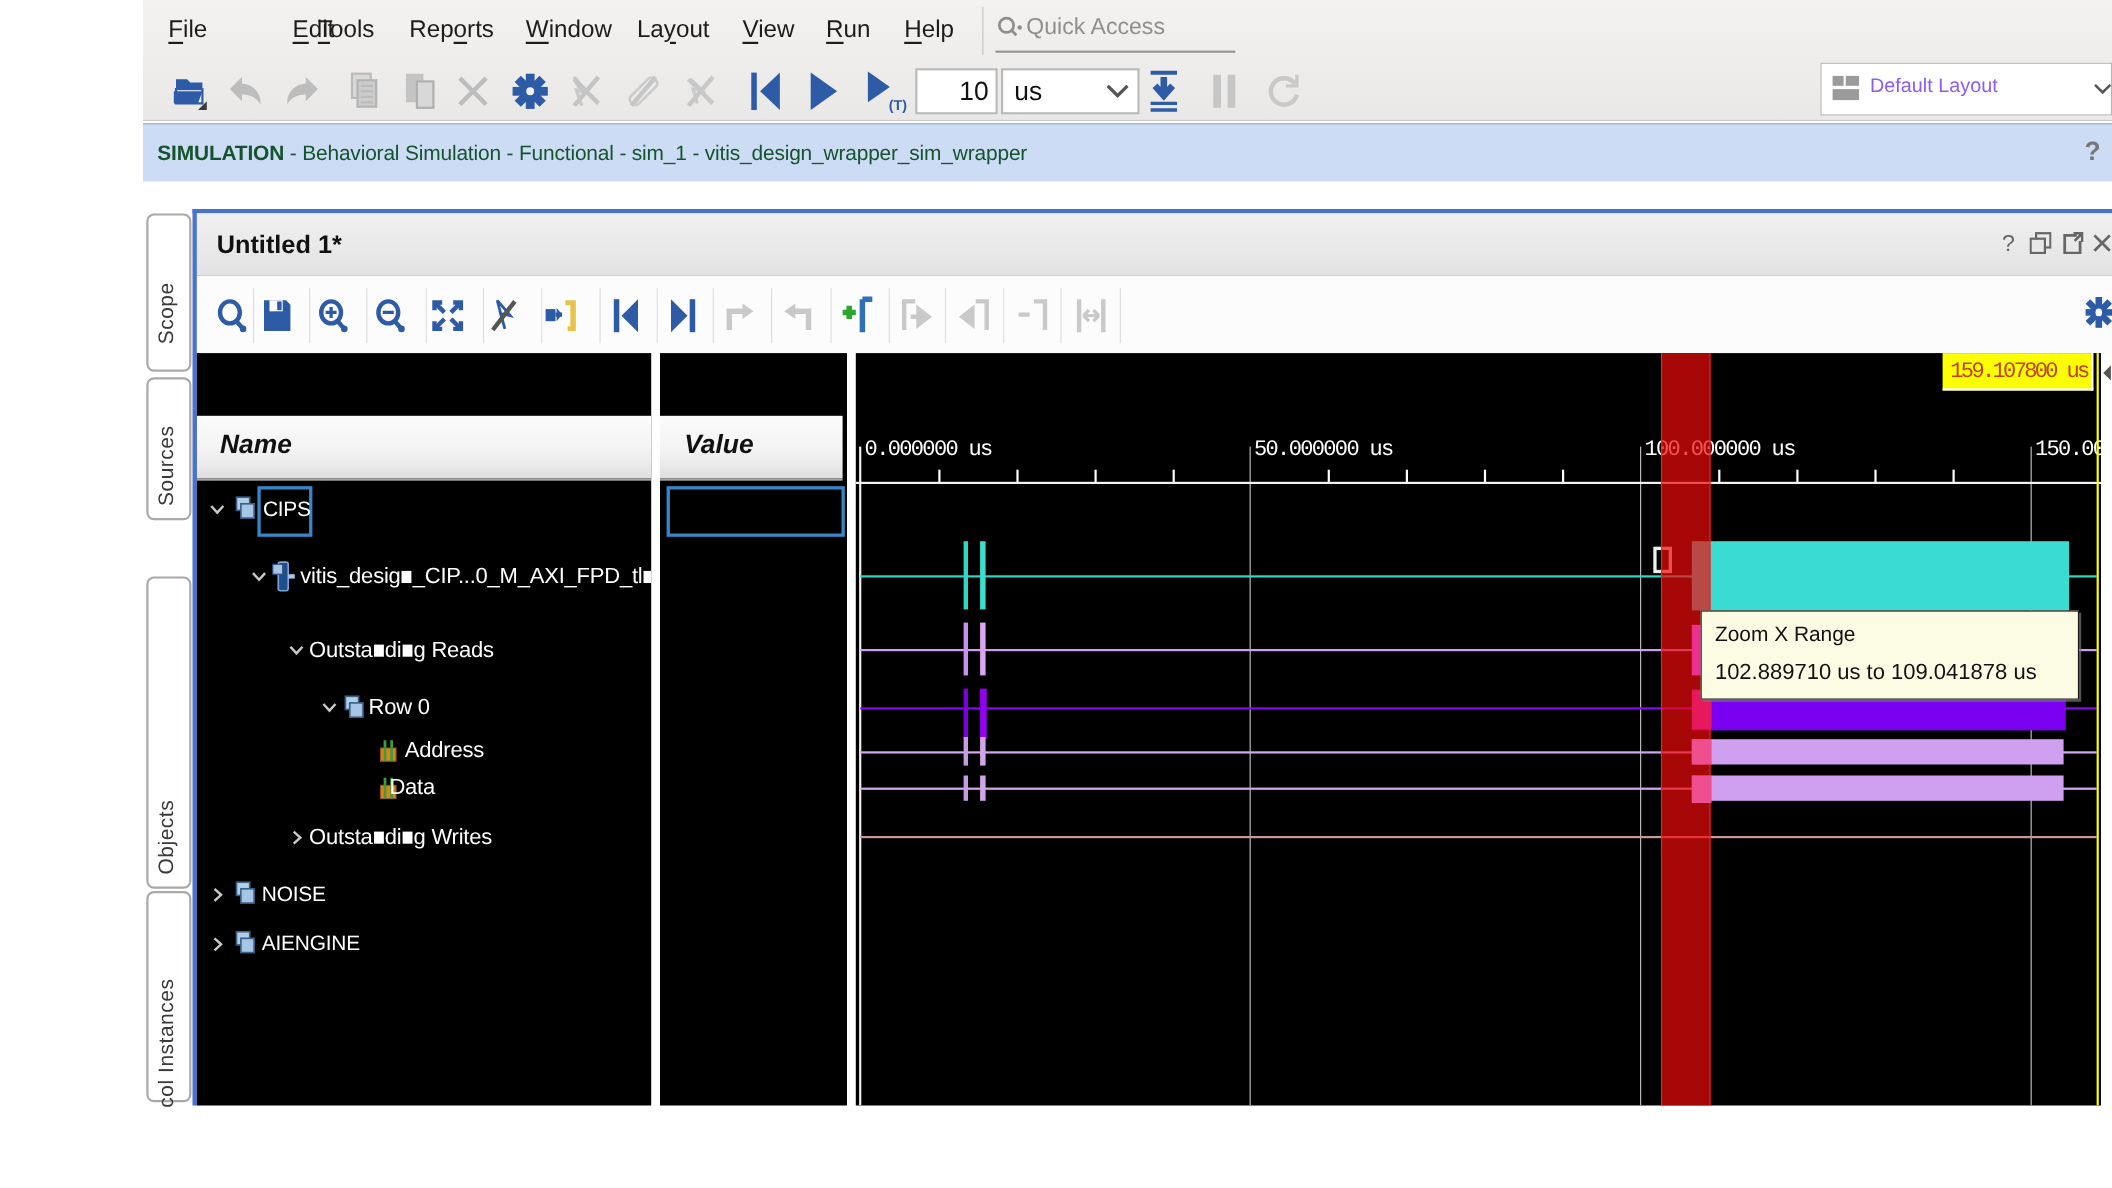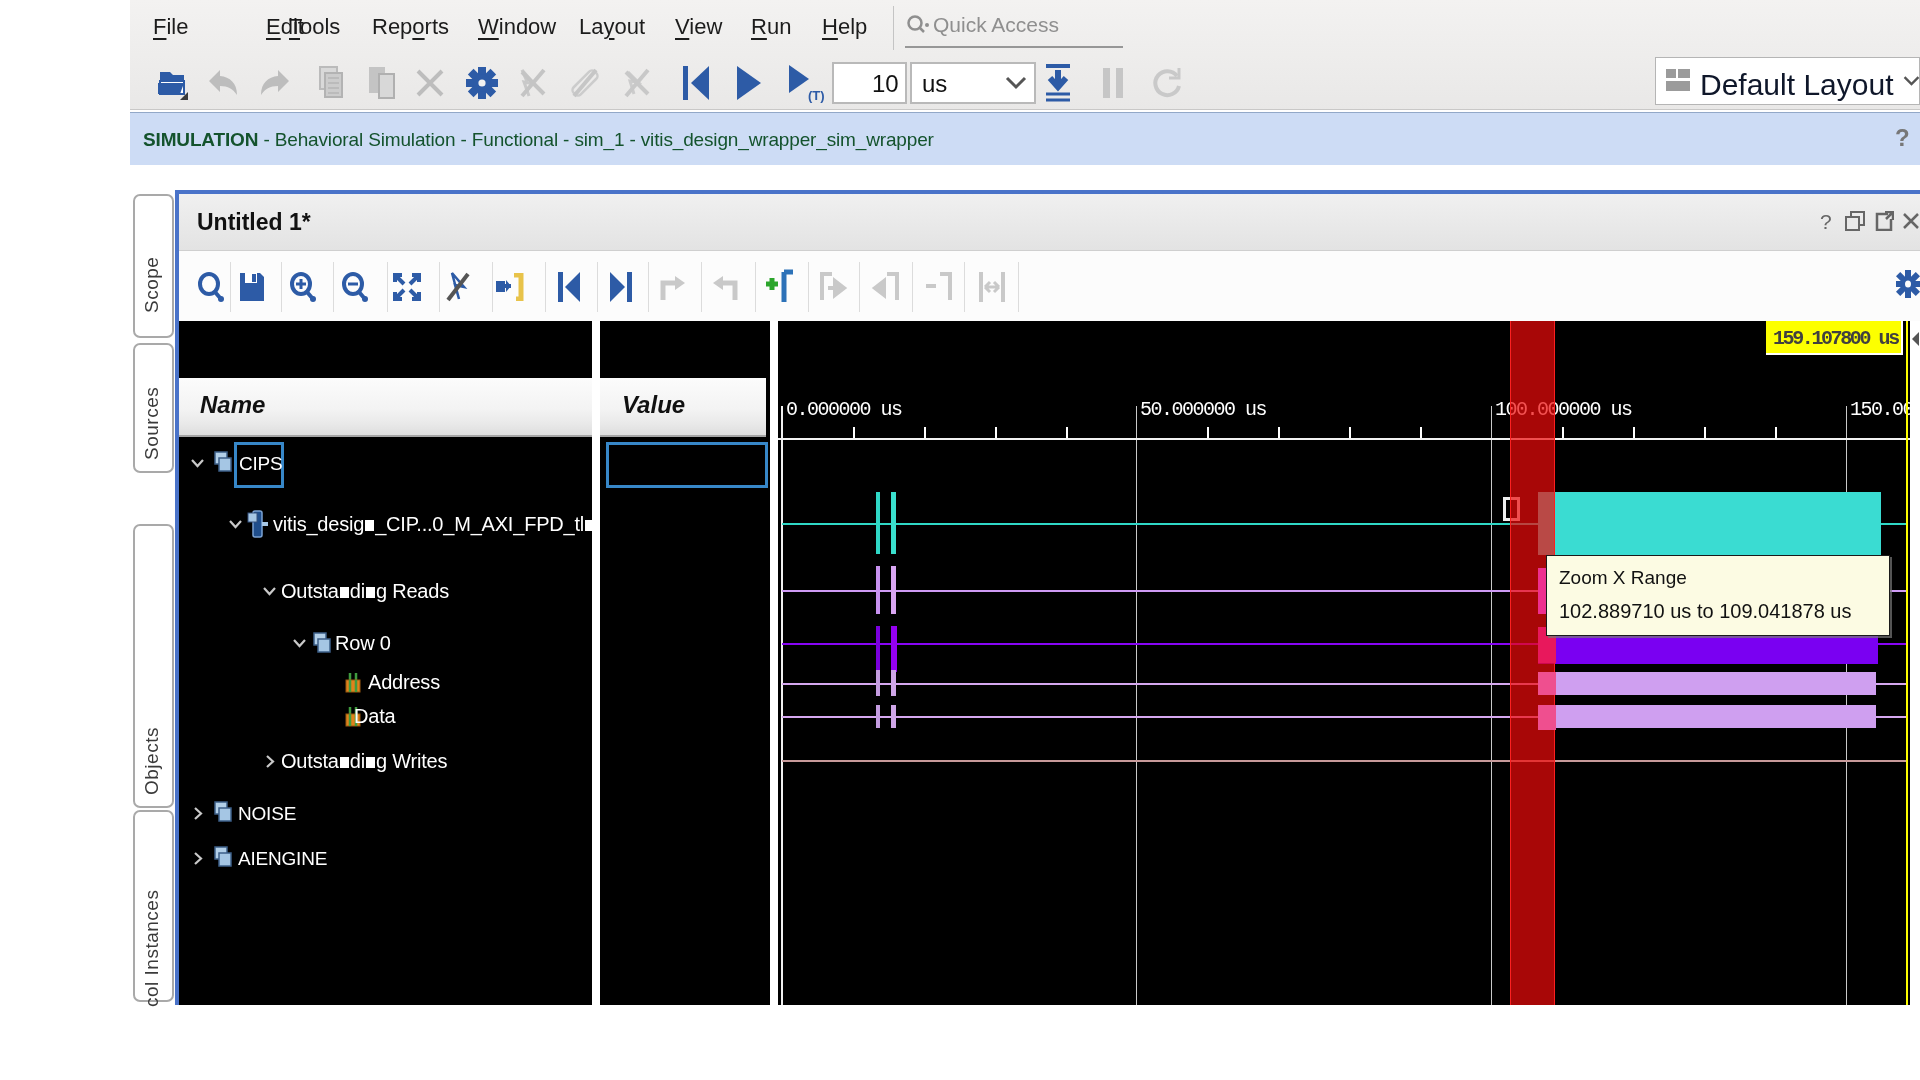--- a/index.html
+++ b/index.html
@@ -139,21 +139,21 @@
 <svg class="abs" style="left:1148px;top:66px;" width="36" height="34" viewBox="0 0 36 34">
     <path d="M29 10 A12 12 0 1 0 31 20" fill="none" stroke="#c9c9c9" stroke-width="4"></path>
     <path d="M31 2 v10 h-10" fill="none" stroke="#c9c9c9" stroke-width="3"></path>
   </svg>
 <div class="abs" style="left:1655px;top:57px;width:265px;height:48px;background:#fff;border:1px solid #b5b5b5;box-sizing:border-box;"></div>
 <svg class="abs" style="left:1665px;top:67px;" width="26" height="26" viewBox="0 0 26 26">
     <rect x="1" y="2" width="10" height="9" fill="#9b9b9b"></rect>
     <rect x="13" y="2" width="12" height="9" fill="#9b9b9b"></rect>
     <rect x="1" y="14" width="24" height="10" fill="#9b9b9b"></rect>
   </svg>
-<span class="abs" style="left:1700px;top:68px;font-size:30px;color:#0f172a;">Default Layout</span>
+<span class="abs" style="left:1700px;top:68px;font-size:18px;color:#8b5cf6;">Default Layout</span>
 <svg class="abs" style="left:1903px;top:74px;" width="17" height="14" viewBox="0 0 22 14">
     <path d="M2 2 L11 11 L20 2" fill="none" stroke="#555" stroke-width="3"></path>
   </svg>
 
 <div class="abs" id="simbar"></div>
 <span class="abs" id="simtext"><b>SIMULATION</b> - Behavioral Simulation - Functional - sim_1 - vitis_design_wrapper_sim_wrapper</span>
 <span class="abs" id="simq">?</span>
 
 <div class="abs vtab" style="top:194px;height:144px;"></div>
 <span class="abs vtxt" style="left:141px;top:313px;">Scope</span>
@@ -408,18 +408,18 @@
   <div class="abs" style="left:760px;top:384px;width:18px;height:25px;background:#ef4f8f;"></div>
 
   <div class="abs" style="left:768px;top:234px;width:344px;height:81px;background:#fcfbe3;border:1px solid #1a1a1a;box-sizing:border-box;box-shadow:2px 2px 0 rgba(120,120,120,0.7);">
     <span class="abs" style="left:12px;top:11px;font-size:19px;color:#111;">Zoom X Range</span>
     <span class="abs" style="left:12px;top:44px;font-size:20px;color:#111;">102.889710 us to 109.041878 us</span>
   </div>
 
   <div class="abs" style="left:1128px;top:0;width:2px;height:684px;background:#fdfd00;"></div>
 
   <div class="abs" style="left:988px;top:0;width:137px;height:34px;background:#fdff00;border-right:2px solid #fff;border-bottom:2px solid #fff;box-sizing:border-box;">
-    <span class="abs wlbl" style="left:7px;top:6px;color:#404040;letter-spacing:-2.4px;font-weight:bold;">159.107800 us</span>
+    <span class="abs wlbl" style="left:7px;top:6px;color:#c2410c;letter-spacing:-2.4px;">159.107800 us</span>
   </div>
 </div>
 <svg class="abs" style="left:1911px;top:331px;" width="9" height="16" viewBox="0 0 9 16">
     <path d="M8 1 L1 8 L8 15 Z" fill="#555"></path>
   </svg>
 
 </body></html>

